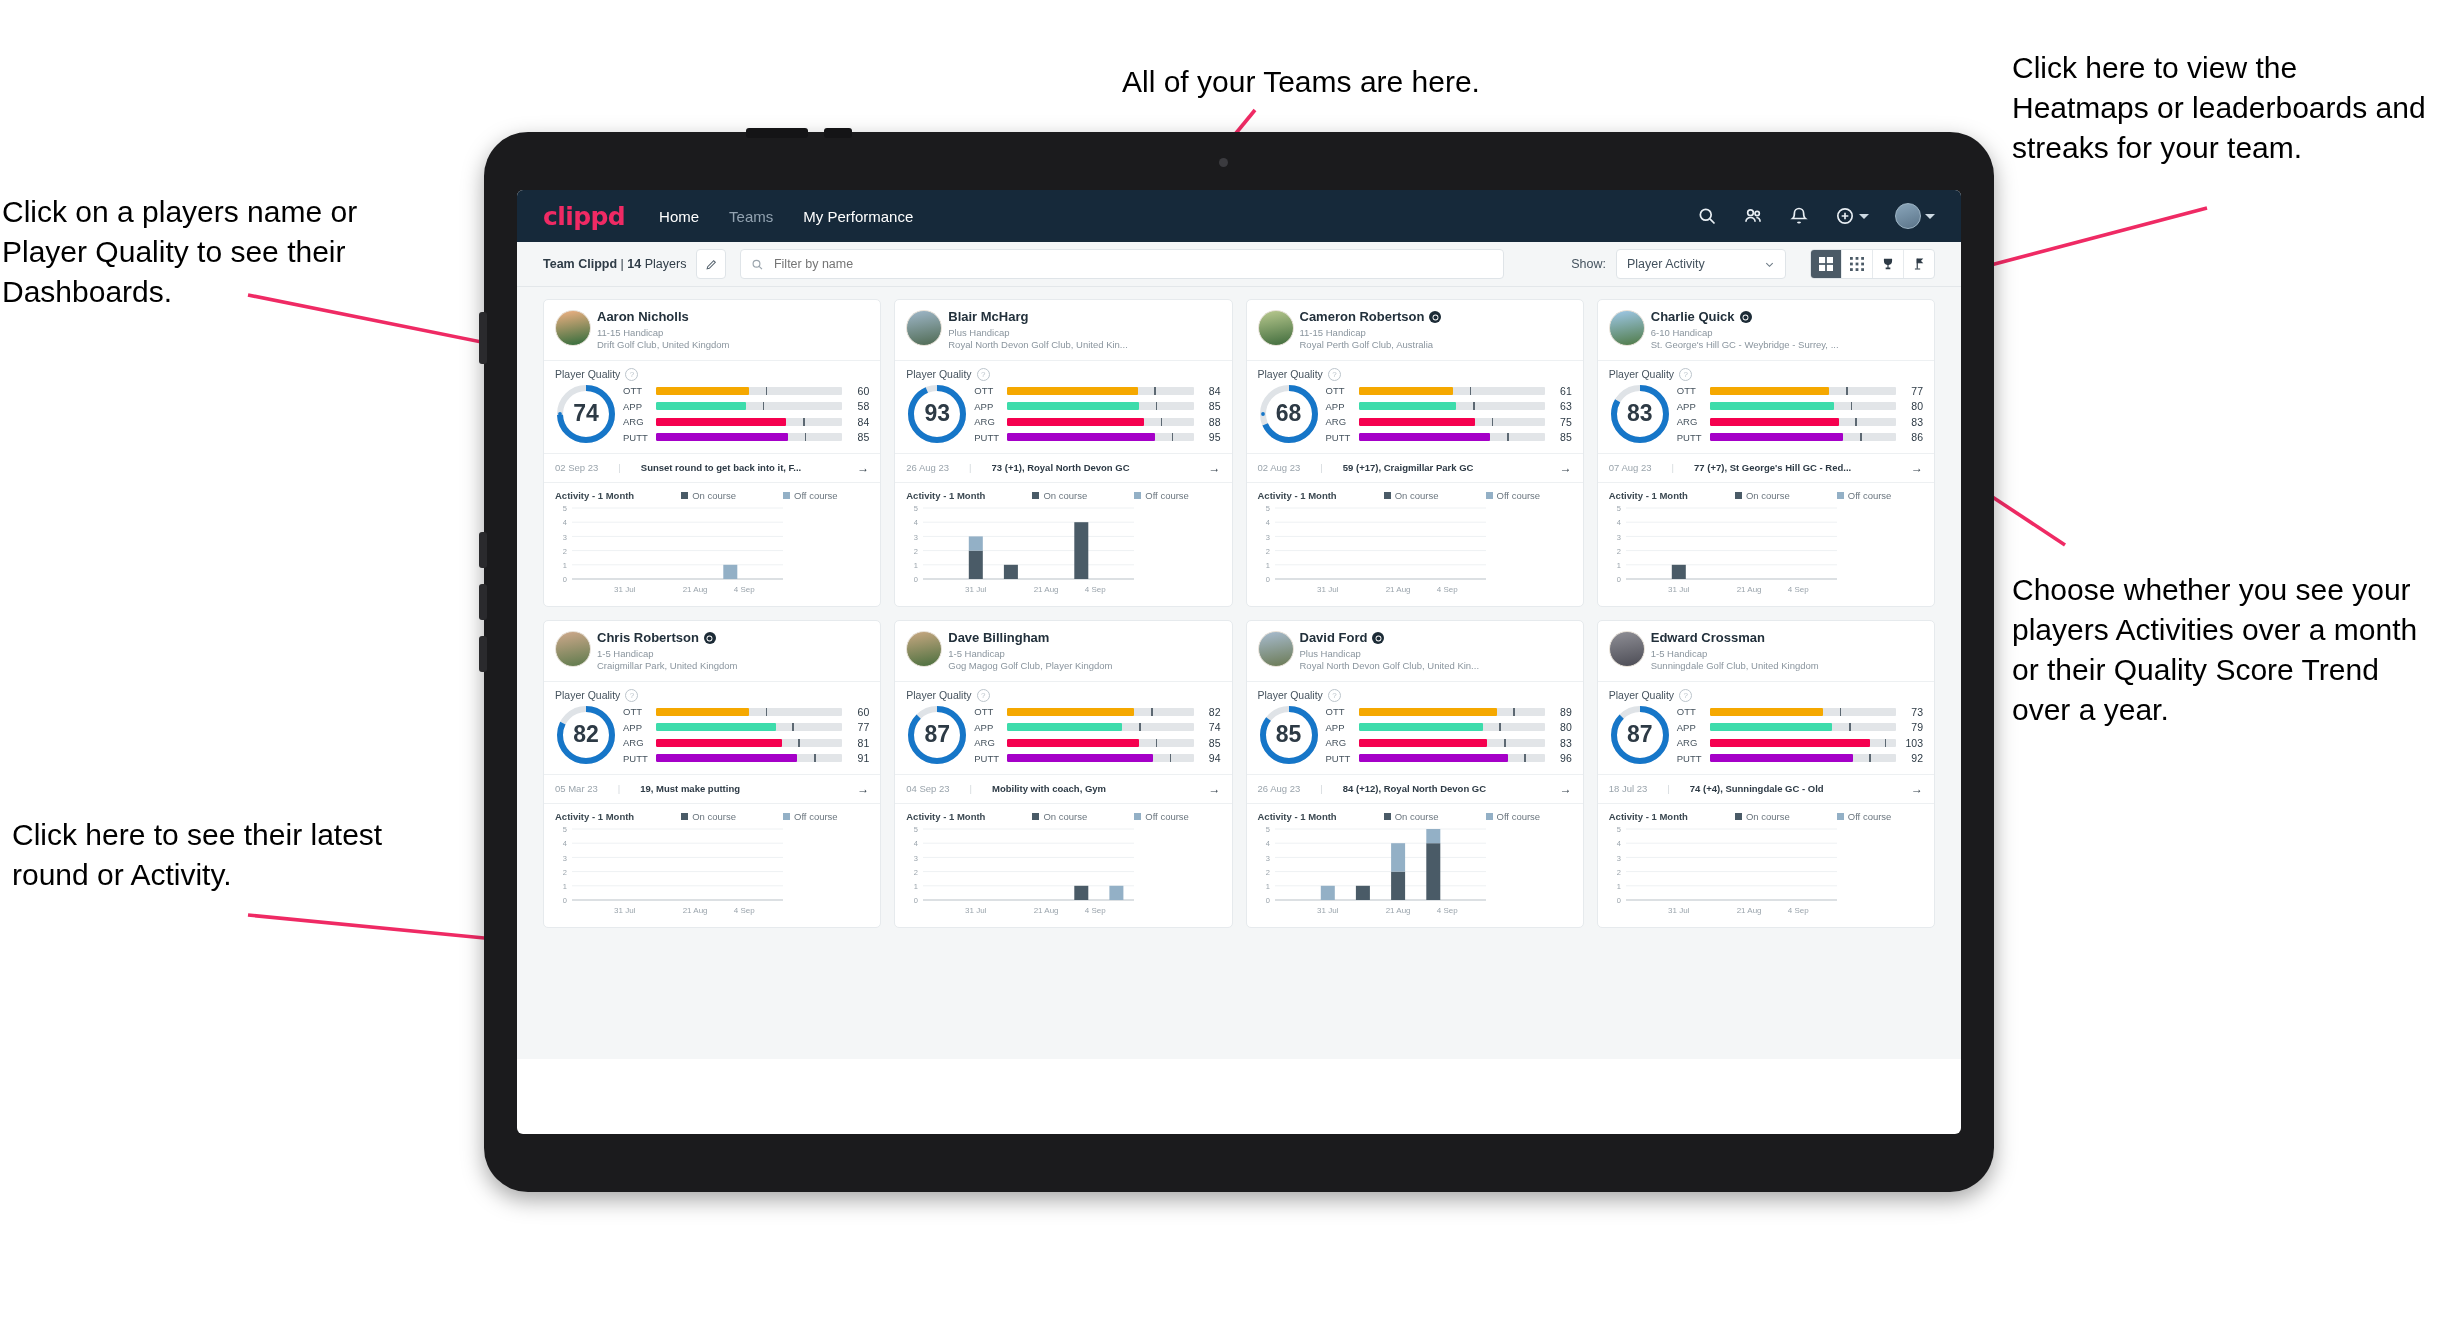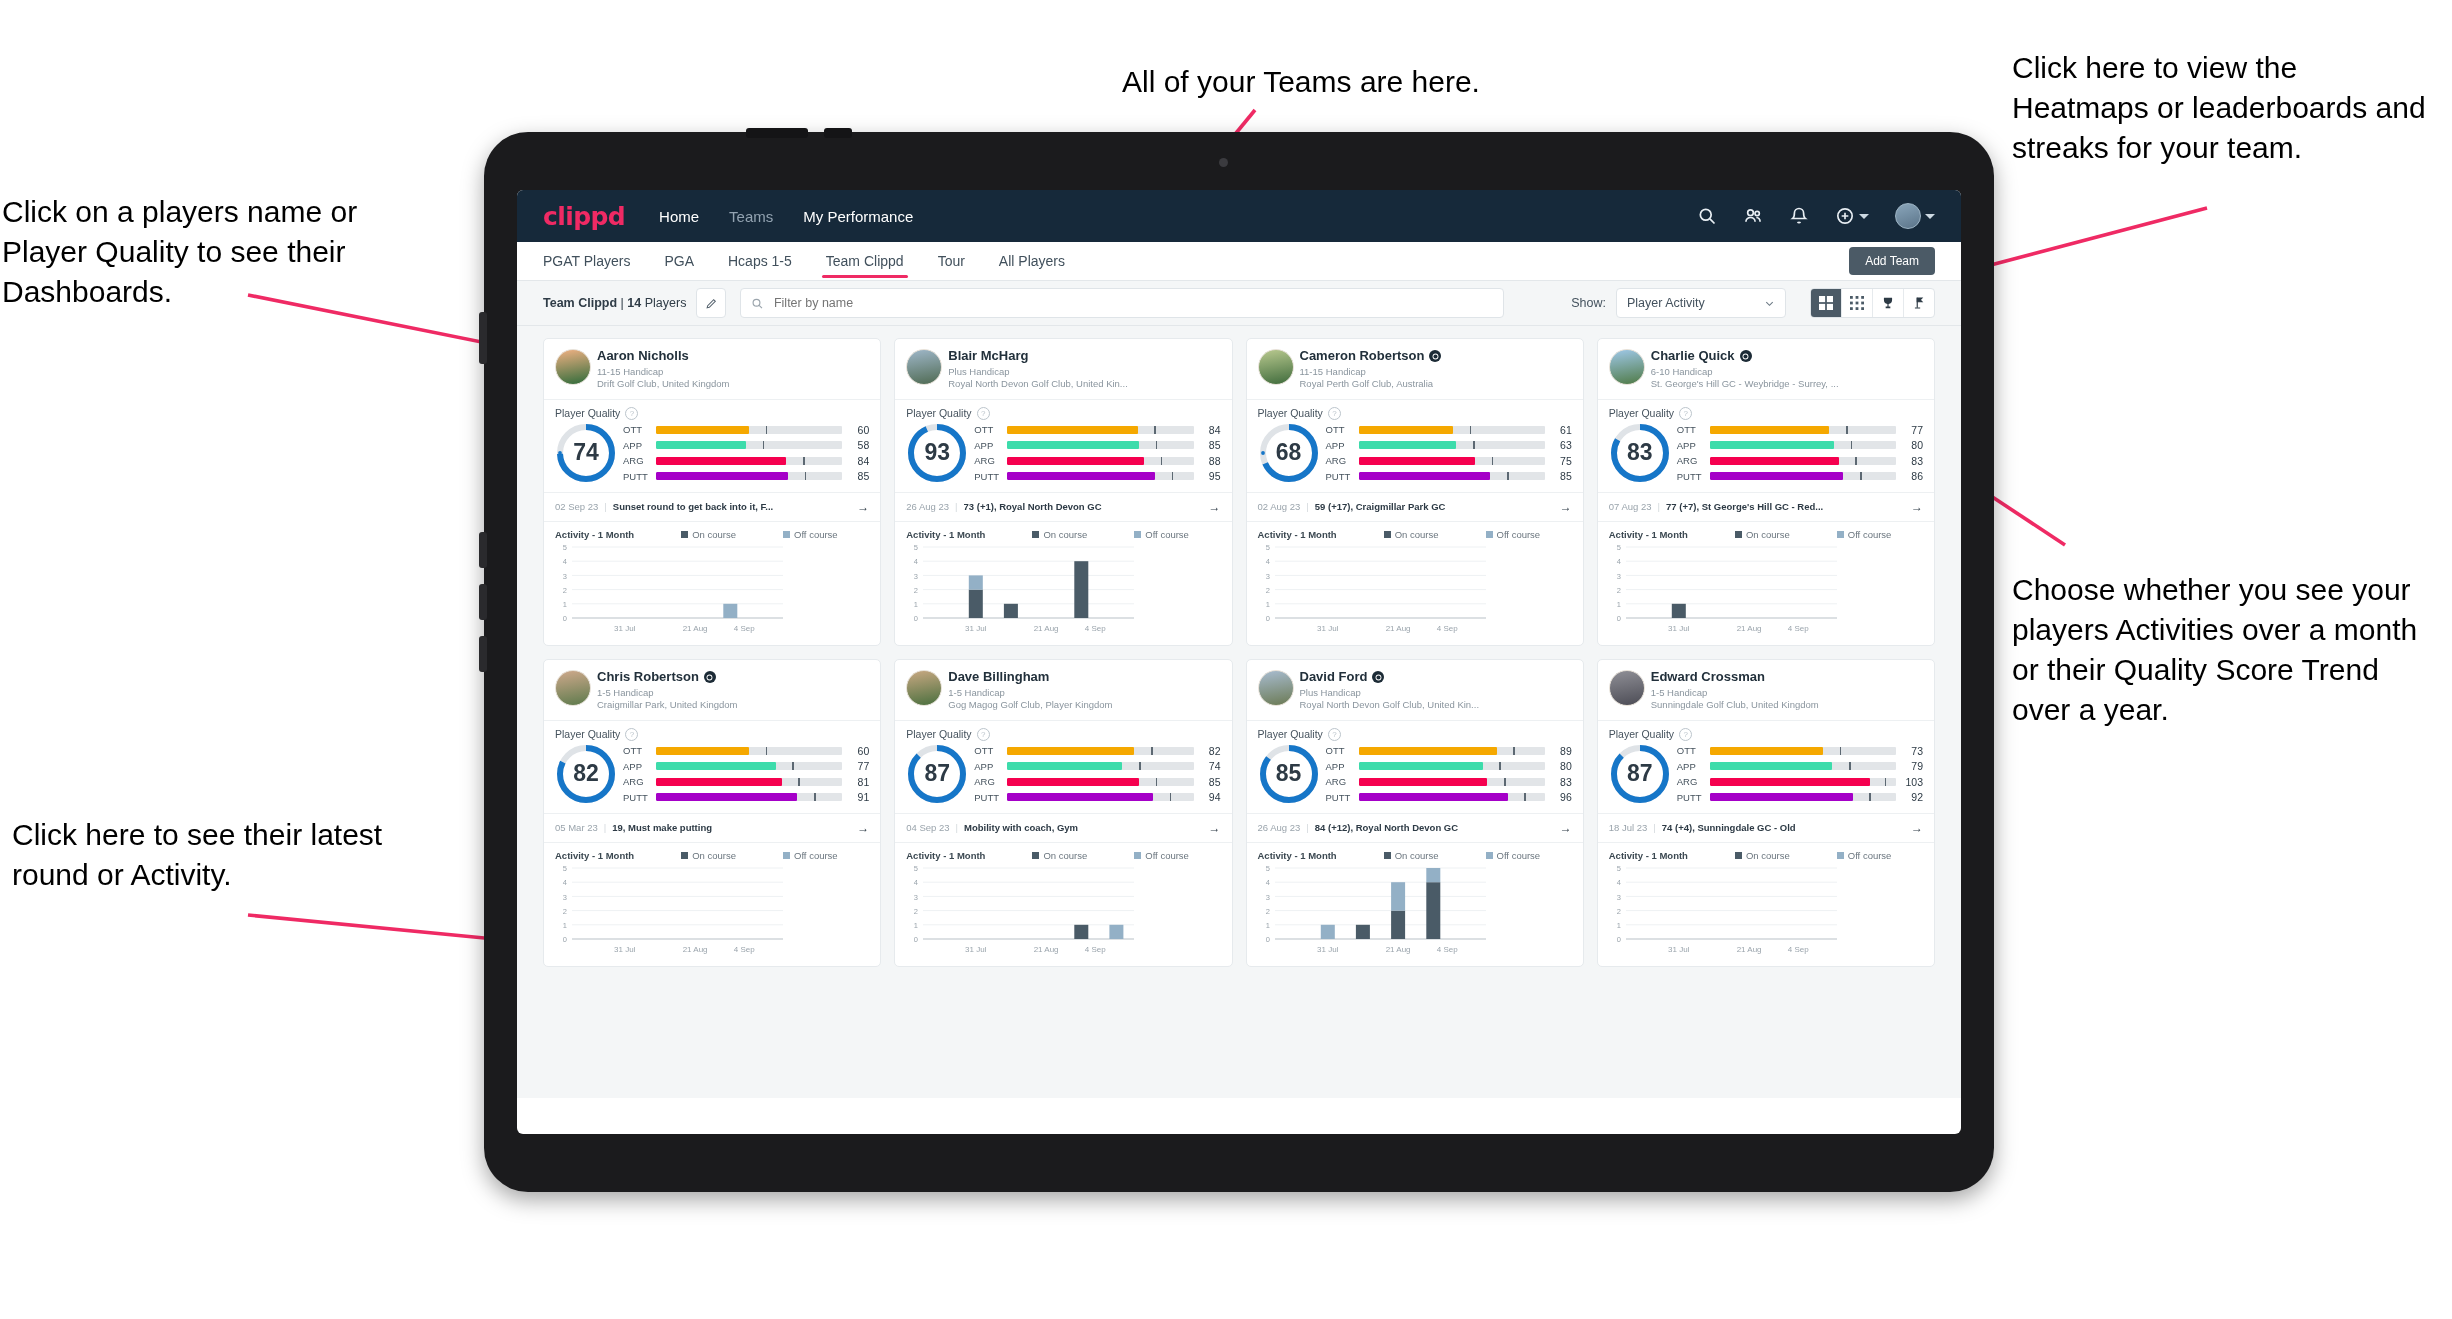--- a/index.html
+++ b/index.html
@@ -72,21 +72,21 @@
   .pq-body{display:flex;align-items:center;padding:0 11px 8px;gap:6px;}
   .ring-wrap{position:relative;width:62px;height:62px;flex:0 0 62px;}
   .ring-num{position:absolute;inset:0;display:flex;align-items:center;justify-content:center;font-size:23px;font-weight:700;color:#2d3a45;}
   .bars{flex:1;display:flex;flex-direction:column;gap:3.5px;}
   .bar-row{display:flex;align-items:center;gap:5px;font-size:9.5px;color:#45525d;}
   .bar-lbl{width:28px;text-align:left;font-weight:400;}
   .track{flex:1;height:8px;background:#e2e5e8;border-radius:1px;position:relative;overflow:hidden;}
   .fill{position:absolute;left:0;top:0;bottom:0;border-radius:1px;}
   .tick{position:absolute;top:-1px;bottom:-1px;width:1.6px;background:#5c6872;}
   .bar-val{width:22px;text-align:right;font-weight:400;color:#2d3a45;font-size:10.5px;}
-  .round-row{display:flex;align-items:center;gap:6px;padding:7px 11px;font-size:9.5px;border-top:1px solid #edf0f2;border-bottom:1px solid #edf0f2;}
+  .round-row{display:flex;align-items:center;gap:20px;padding:7px 11px;font-size:9.5px;border-top:1px solid #edf0f2;border-bottom:1px solid #edf0f2;}
   .round-date{color:#9aa4ac;white-space:nowrap;}
   .round-sep{color:#d4d9dd;}
   .round-txt{color:#2d3a45;font-weight:700;white-space:nowrap;overflow:hidden;text-overflow:ellipsis;flex:1;}
   .round-arrow{color:#2d3a45;font-size:12px;}
   .act-head{display:flex;align-items:center;gap:7px;padding:7px 11px 3px;font-size:9.5px;color:#45525d;}
   .act-head b{font-weight:700;color:#3b4851;}
   .lg{display:flex;align-items:center;gap:4px;color:#6a757e;margin-left:40px;}
   .sw{width:7px;height:7px;}
   .sw.on{background:#4a5b67;}
   .sw.off{background:#93b0c6;}
@@ -154,29 +154,20 @@
             </svg>
           <div class="caret"></div>
         </div>
         <div style="display:flex;align-items:center;">
           <div class="avatar-nav"></div>
           <div class="caret"></div>
         </div>
       </div>
     </div>
 
-    <div class="tabbar">
-      <div class="tab">PGAT Players</div>
-      <div class="tab">PGA</div>
-      <div class="tab">Hcaps 1-5</div>
-      <div class="tab active">Team Clippd</div>
-      <div class="tab">Tour</div>
-      <div class="tab">All Players</div>
-      <button class="add-team">Add Team</button>
-    </div>
 
     <div class="filterbar">
       <div class="team-label">
         <b>Team Clippd</b>
         <span>|</span>
         <b>14</b>
         <span>Players</span>
       </div>
       <div class="edit-btn">
         <svg width="13" height="13" viewBox="0 0 24 24" fill="none" stroke="#56636e" stroke-width="2">

